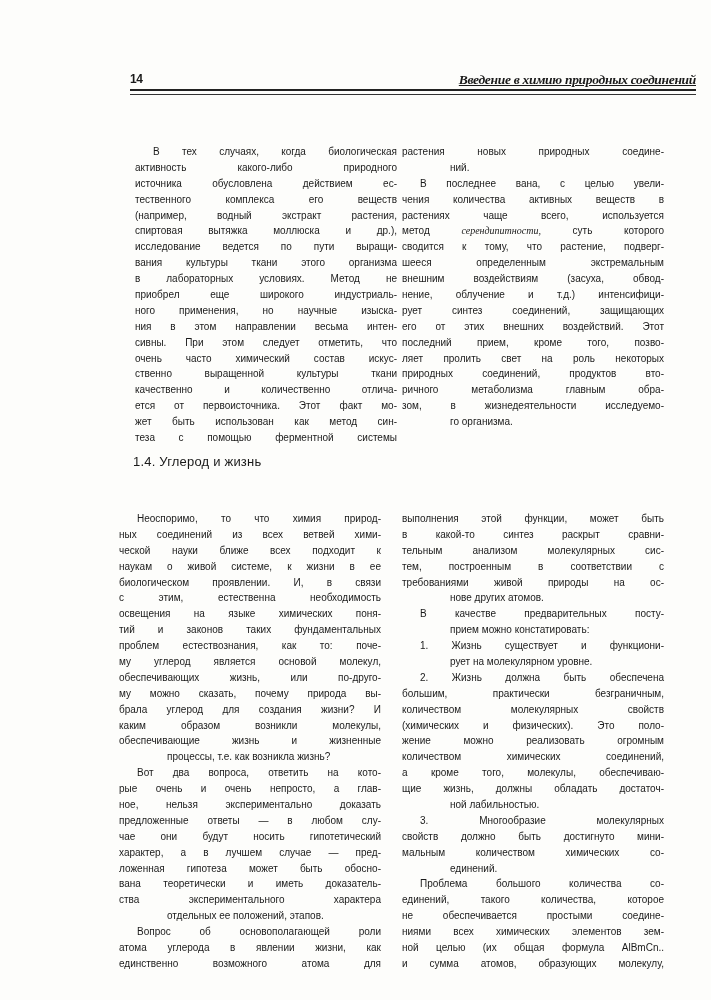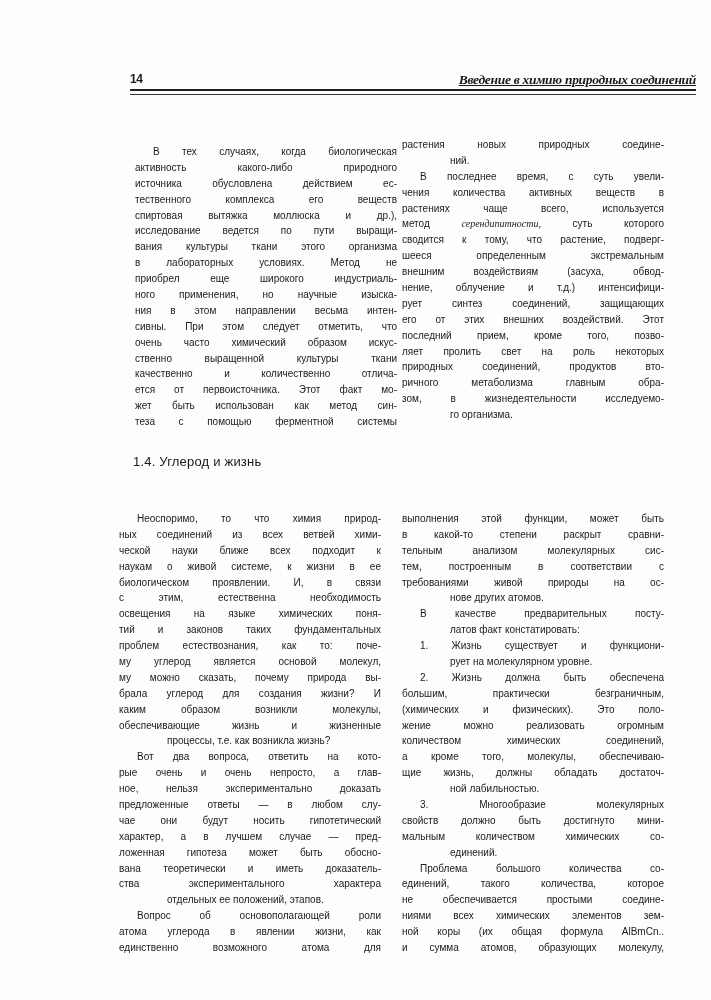--- a/index.html
+++ b/index.html
@@ -21,21 +21,21 @@
   .rule-thick { position:absolute; left:130px; top:89px; width:566px; height:2px; background:#222; }
   .rule-thin  { position:absolute; left:130px; top:94px; width:566px; height:1px; background:#333; }
 
   .col { position:absolute; width:262px; font-size:10px; line-height:15.9px; text-align:justify;margin-top:40px; }
   .col .line { display:block; text-align:justify; text-align-last:justify; white-space:nowrap; height:15.9px; }
   .col .line.last { text-align-last:left;padding-left:48px; }
   .col .line.ind { padding-left:18px; }
   .serif-italic { font-family:"Liberation Serif", serif; font-style:italic; }
 
   .col-left-top  { left:135px; top:104px; }
-  .col-right-top { left:402px; top:97px; }
+  .col-right-top { left:402px; top:104px; }
   .section-title {
     position:absolute; left:133px; top:454px; font-size:13px; font-weight:normal; letter-spacing:0.2px;
   }
   .col-left-bottom  { left:119px; top:471px; }
   .col-right-bottom { left:402px; top:471px; }
 </style>
 </head>
 <body>
 
 <div class="page-header">
@@ -43,39 +43,40 @@
   <span class="running-title">Введение в химию природных соединений</span>
 </div>
 <div class="rule-thick"></div>
 <div class="rule-thin"></div>
 
 <div class="col col-left-top">
     <span class="line ind">В тех случаях, когда биологическая</span>
     <span class="line">активность какого-либо природного</span>
     <span class="line">источника обусловлена действием ес-</span>
     <span class="line">тественного комплекса его веществ</span>
+    <span class="line">(например, водный экстракт растения,</span>
     <span class="line">спиртовая вытяжка моллюска и др.),</span>
     <span class="line">исследование ведется по пути выращи-</span>
     <span class="line">вания культуры ткани этого организма</span>
     <span class="line">в лабораторных условиях. Метод не</span>
     <span class="line">приобрел еще широкого индустриаль-</span>
     <span class="line">ного применения, но научные изыска-</span>
     <span class="line">ния в этом направлении весьма интен-</span>
     <span class="line">сивны. При этом следует отметить, что</span>
-    <span class="line">очень часто химический образом искус-</span>
+    <span class="line">очень часто химический состав искус-</span>
     <span class="line">ственно выращенной культуры ткани</span>
     <span class="line">качественно и количественно отлича-</span>
     <span class="line">ется от первоисточника. Этот факт мо-</span>
     <span class="line">жет быть использован как метод син-</span>
     <span class="line">теза с помощью ферментной системы</span>
   </div>
 <div class="col col-right-top">
     <span class="line">растения новых природных соедине-</span>
     <span class="line last">ний.</span>
-    <span class="line ind">В последнее время, с суть увели-</span>
+    <span class="line ind">В последнее вана, с целью увели-</span>
     <span class="line">чения количества активных веществ в</span>
     <span class="line">растениях чаще всего, используется</span>
     <span class="line"><span>метод </span><span class="serif-italic">серендипитности,</span><span> суть которого</span></span>
     <span class="line">сводится к тому, что растение, подверг-</span>
     <span class="line">шееся определенным экстремальным</span>
     <span class="line">внешним воздействиям (засуха, обвод-</span>
     <span class="line">нение, облучение и т.д.) интенсифици-</span>
     <span class="line">рует синтез соединений, защищающих</span>
     <span class="line">его от этих внешних воздействий. Этот</span>
     <span class="line">последний прием, кроме того, позво-</span>
@@ -92,20 +93,21 @@
     <span class="line ind">Неоспоримо, то что химия природ-</span>
     <span class="line">ных соединений из всех ветвей хими-</span>
     <span class="line">ческой науки ближе всех подходит к</span>
     <span class="line">наукам о живой системе, к жизни в ее</span>
     <span class="line">биологическом проявлении. И, в связи</span>
     <span class="line">с этим, естественна необходимость</span>
     <span class="line">освещения на языке химических поня-</span>
     <span class="line">тий и законов таких фундаментальных</span>
     <span class="line">проблем естествознания, как то: поче-</span>
     <span class="line">му углерод является основой молекул,</span>
+    <span class="line">обеспечивающих жизнь, или по-друго-</span>
     <span class="line">му можно сказать, почему природа вы-</span>
     <span class="line">брала углерод для создания жизни? И</span>
     <span class="line">каким образом возникли молекулы,</span>
     <span class="line">обеспечивающие жизнь и жизненные</span>
     <span class="line last">процессы, т.е. как возникла жизнь?</span>
     <span class="line ind">Вот два вопроса, ответить на кото-</span>
     <span class="line">рые очень и очень непросто, а глав-</span>
     <span class="line">ное, нельзя экспериментально доказать</span>
     <span class="line">предложенные ответы — в любом слу-</span>
     <span class="line">чае они будут носить гипотетический</span>
@@ -113,40 +115,41 @@
     <span class="line">ложенная гипотеза может быть обосно-</span>
     <span class="line">вана теоретически и иметь доказатель-</span>
     <span class="line">ства экспериментального характера</span>
     <span class="line last">отдельных ее положений, этапов.</span>
     <span class="line ind">Вопрос об основополагающей роли</span>
     <span class="line">атома углерода в явлении жизни, как</span>
     <span class="line">единственно возможного атома для</span>
   </div>
 <div class="col col-right-bottom">
     <span class="line">выполнения этой функции, может быть</span>
-    <span class="line">в какой-то степени раскрыт сравни-</span>
+    <span class="line">в какой-то синтез раскрыт сравни-</span>
     <span class="line">тельным анализом молекулярных сис-</span>
     <span class="line">тем, построенным в соответствии с</span>
     <span class="line">требованиями живой природы на ос-</span>
     <span class="line last">нове других атомов.</span>
     <span class="line ind">В качестве предварительных посту-</span>
-    <span class="line last">латов факт констатировать:</span>
+    <span class="line last">прием можно констатировать:</span>
     <span class="line ind">1. Жизнь существует и функциони-</span>
     <span class="line last">рует на молекулярном уровне.</span>
     <span class="line ind">2. Жизнь должна быть обеспечена</span>
     <span class="line">большим, практически безграничным,</span>
+    <span class="line">количеством молекулярных свойств</span>
     <span class="line">(химических и физических). Это поло-</span>
     <span class="line">жение можно реализовать огромным</span>
     <span class="line">количеством химических соединений,</span>
     <span class="line">а кроме того, молекулы, обеспечиваю-</span>
     <span class="line">щие жизнь, должны обладать достаточ-</span>
     <span class="line last">ной лабильностью.</span>
     <span class="line ind">3. Многообразие молекулярных</span>
     <span class="line">свойств должно быть достигнуто мини-</span>
     <span class="line">мальным количеством химических со-</span>
     <span class="line last">единений.</span>
     <span class="line ind">Проблема большого количества со-</span>
     <span class="line">единений, такого количества, которое</span>
     <span class="line">не обеспечивается простыми соедине-</span>
     <span class="line">ниями всех химических элементов зем-</span>
-    <span class="line">ной коры (их общая формула AlBmCn..</span>
+    <span class="line">ной целью (их общая формула AlBmCn..</span>
     <span class="line">и сумма атомов, образующих молекулу,</span>
   </div>
 
 </body></html>

